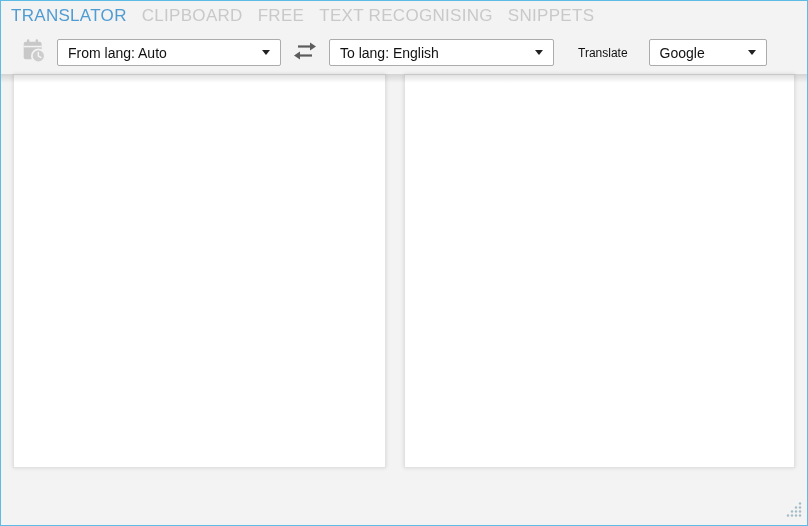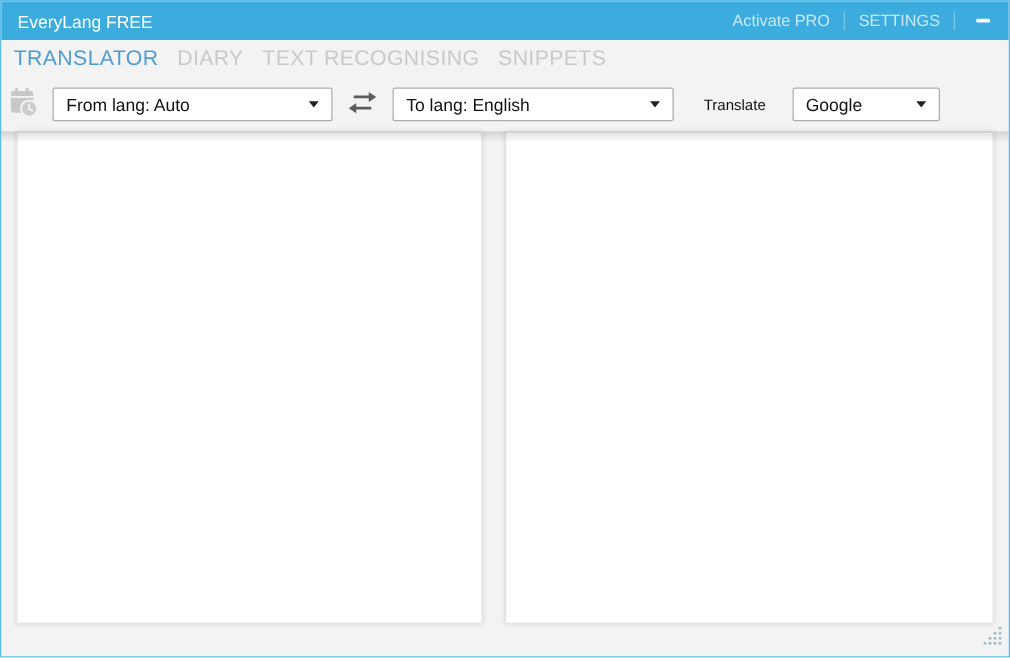--- a/index.html
+++ b/index.html
@@ -48,21 +48,21 @@
     background: none; border: none; font-family: inherit;
     white-space: nowrap;
     text-align: center;
   }
   .tab.active { color: #4f9cd3; }
 
   
   .toolbar {
     height: 43px; flex: 0 0 43px;
     display: flex; align-items: center;
-    padding: 0 5px;
+    padding: 0 20px;
   }
   .icon-btn { background: none; border: none; display: flex; align-items: center; }
   .combo {
     height: 27px; background: #ffffff;
     border: 1px solid #acacac; border-radius: 2px;
     display: flex; align-items: center; justify-content: space-between;
     padding: 0 10px; font-size: 14px; color: #111;
   }
   .combo-arrow {
     width: 0; height: 0; margin-left: 8px;
@@ -103,36 +103,25 @@
 
   
   .statusbar { flex: 1; position: relative; }
   .resize-grip { position: absolute; right: 4px; bottom: 3px; }
 </style>
 </head>
 <body>
 
 <div class="window">
 
-  <div class="titlebar">
-    <span class="titlebar-title">EveryLang FREE</span>
-    <div class="titlebar-right">
-      <button class="titlebar-link">Activate PRO</button>
-      <span class="titlebar-sep"></span>
-      <button class="titlebar-link">SETTINGS</button>
-      <span class="titlebar-sep"></span>
-      <button class="min-btn">
-        <span class="min-bar"></span>
-      </button>
-    </div>
-  </div>
 
   <div class="tabbar">
     <button class="tab active">TRANSLATOR</button>
-    <button class="tab">DIARY</button>
+    <button class="tab">CLIPBOARD</button>
+    <button class="tab">FREE</button>
     <button class="tab">TEXT RECOGNISING</button>
     <button class="tab">SNIPPETS</button>
   </div>
 
   <div class="toolbar">
 
     <button class="icon-btn">
       <span>
         <svg width="26" height="26" viewBox="0 0 24 24">
           <rect x="2.5" y="3.5" width="16.5" height="16" rx="1.8" fill="#c8c8c8"></rect>

